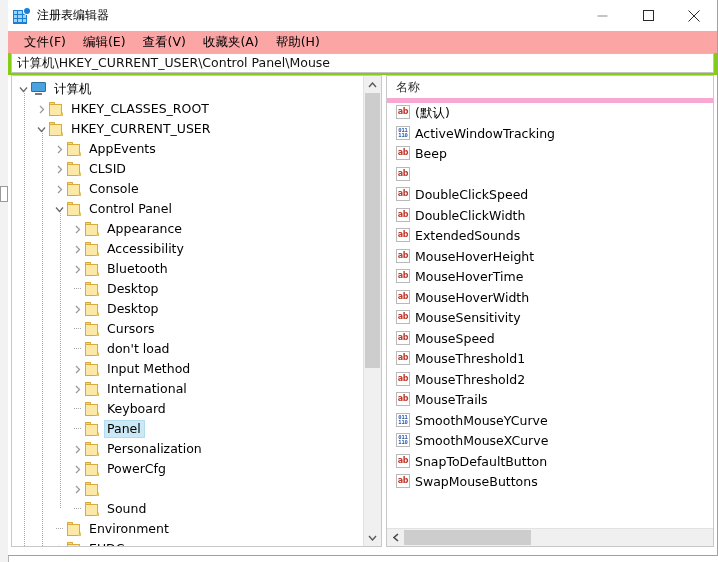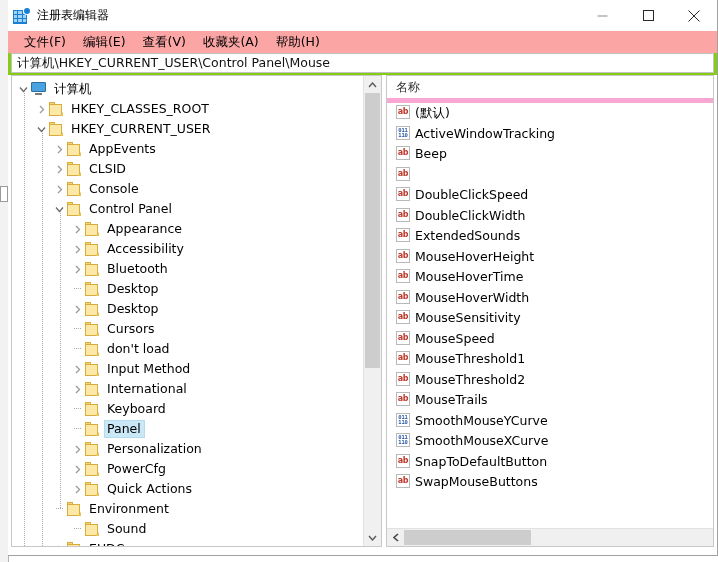--- a/index.html
+++ b/index.html
@@ -776,41 +776,40 @@
                 <div class="chev">
                   <svg width="9" height="9" viewBox="0 0 9 9">
                     <polyline points="3,1 6.5,4.5 3,8" fill="none" stroke="#9a9a9a" stroke-width="1.3"></polyline>
                   </svg>
                 </div>
                 <div class="folder">
                   <div class="tab"></div>
                   <div class="body"></div>
                   <div class="fold"></div>
                 </div>
-                <span class="lbl">Quick Actions</span>
+              </div>
+              <div class="trow">
+                <div style="width: 58px; min-width: 58px; height: 20px;"></div>
+                <div class="dotstub"></div>
+                <div class="folder">
+                  <div class="tab"></div>
+                  <div class="body"></div>
+                  <div class="fold"></div>
+                </div>
+                <span class="lbl">Sound</span>
               </div>
               <div class="trow">
                 <div style="width: 40px; min-width: 40px; height: 20px;"></div>
                 <div class="dotstub"></div>
                 <div class="folder">
                   <div class="tab"></div>
                   <div class="body"></div>
                   <div class="fold"></div>
                 </div>
                 <span class="lbl">Environment</span>
-              </div>
-              <div class="trow">
-                <div style="width: 58px; min-width: 58px; height: 20px;"></div>
-                <div class="dotstub"></div>
-                <div class="folder">
-                  <div class="tab"></div>
-                  <div class="body"></div>
-                  <div class="fold"></div>
-                </div>
-                <span class="lbl">Sound</span>
               </div>
               <div class="trow">
                 <div style="width: 40px; min-width: 40px; height: 20px;"></div>
                 <div class="chev">
                   <svg width="9" height="9" viewBox="0 0 9 9">
                     <polyline points="3,1 6.5,4.5 3,8" fill="none" stroke="#9a9a9a" stroke-width="1.3"></polyline>
                   </svg>
                 </div>
                 <div class="folder">
                   <div class="tab"></div>

